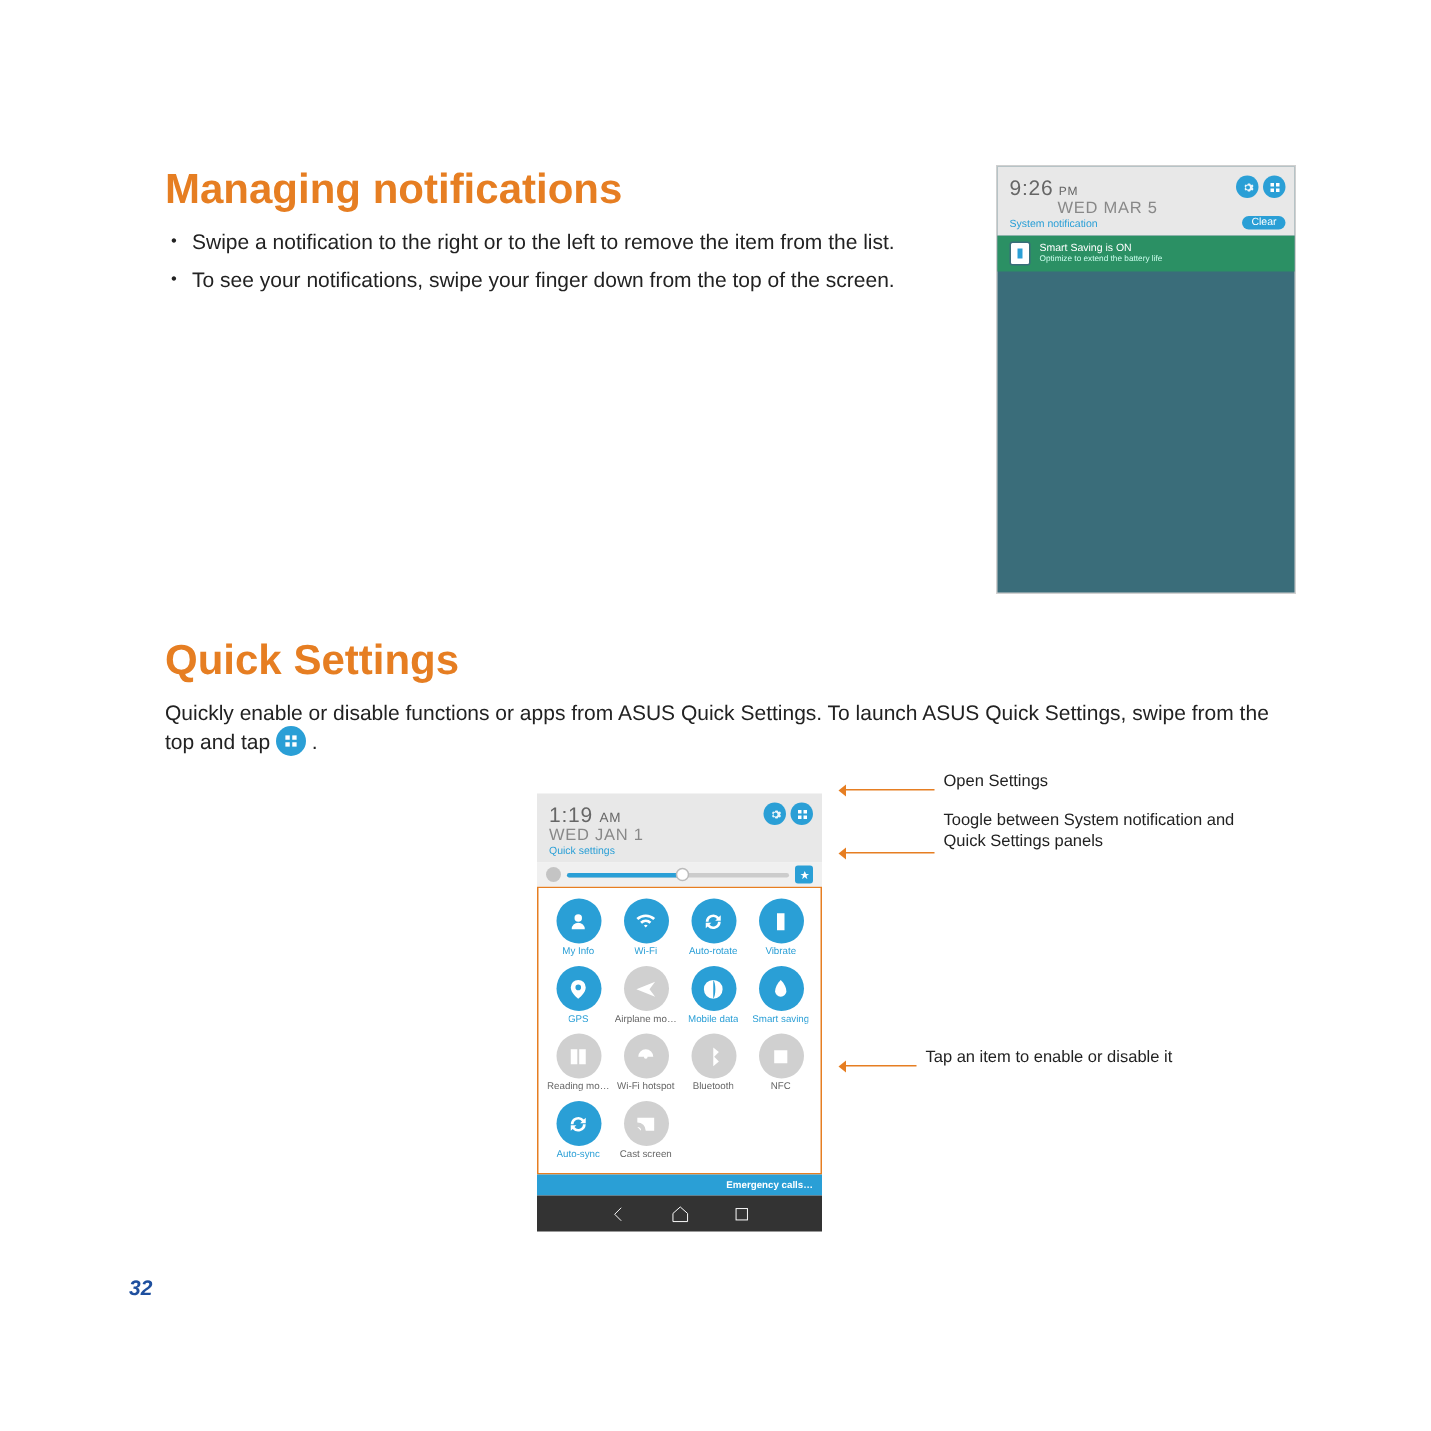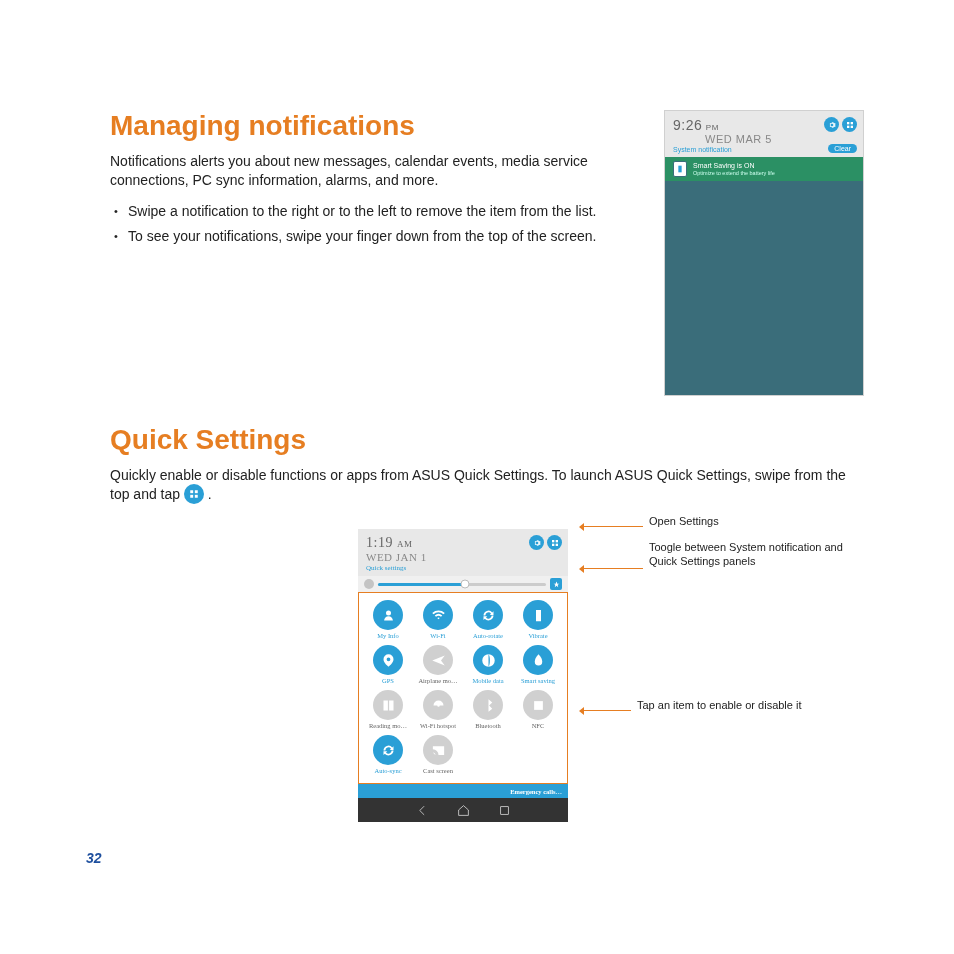--- a/index.html
+++ b/index.html
@@ -59,21 +59,21 @@
   .section2 { margin-top: 28px; }
   .inline-icon {
     display: inline-flex; width: 20px; height: 20px; border-radius: 50%;
     background: #2a9fd6; align-items: center; justify-content: center;
     vertical-align: middle; position: relative; top: -1px;
   }
   .inline-icon svg { width: 10px; height: 10px; fill: #fff; }
 
   .qs-wrap { display: flex; margin-top: 24px; }
   .qs-left-pad { width: 248px; }
-  .qs-phone { width: 210px; position: relative; font-family: Liberation Serif, serif; }
+  .qs-phone { width: 190px; position: relative; }
 
   
   .qs-header { background: #e8e8e8; padding: 6px 8px 4px; position: relative; }
   .qs-header .notif-top-icons { top: 6px; right: 6px; }
   .qs-time { font-size: 14px; color: #666; letter-spacing: .5px; }
   .qs-time .pm { font-size: 9px; }
   .qs-date { font-size: 11px; color: #888; letter-spacing: .5px; }
   .qs-syslabel { font-size: 7px; color: #2a9fd6; margin-top: 1px; }
 
   .qs-bright {
@@ -124,21 +124,20 @@
   .clabel.wrap { white-space:normal; width:210px; line-height:1.25; }
 
   .page-num { position:absolute; left:86px; bottom:88px; color:#1e4f9e; font-weight:700; font-style:italic; font-size:14px; }
 </style>
 </head>
 <body>
 
 <div class="section1">
   <div class="text-col">
     <h2 class="heading">Managing notifications</h2>
-    <p class="intro">Notifications alerts you about new messages, calendar events, media service connections, PC sync information, alarms, and more.</p>
     <ul class="bullets">
       <li>Swipe a notification to the right or to the left to remove the item from the list.</li>
       <li>To see your notifications, swipe your finger down from the top of the screen.</li>
     </ul>
   </div>
 
   <div class="notif-panel">
     <div class="notif-header">
       <div class="notif-time">
         <span class="big">9:26</span>

